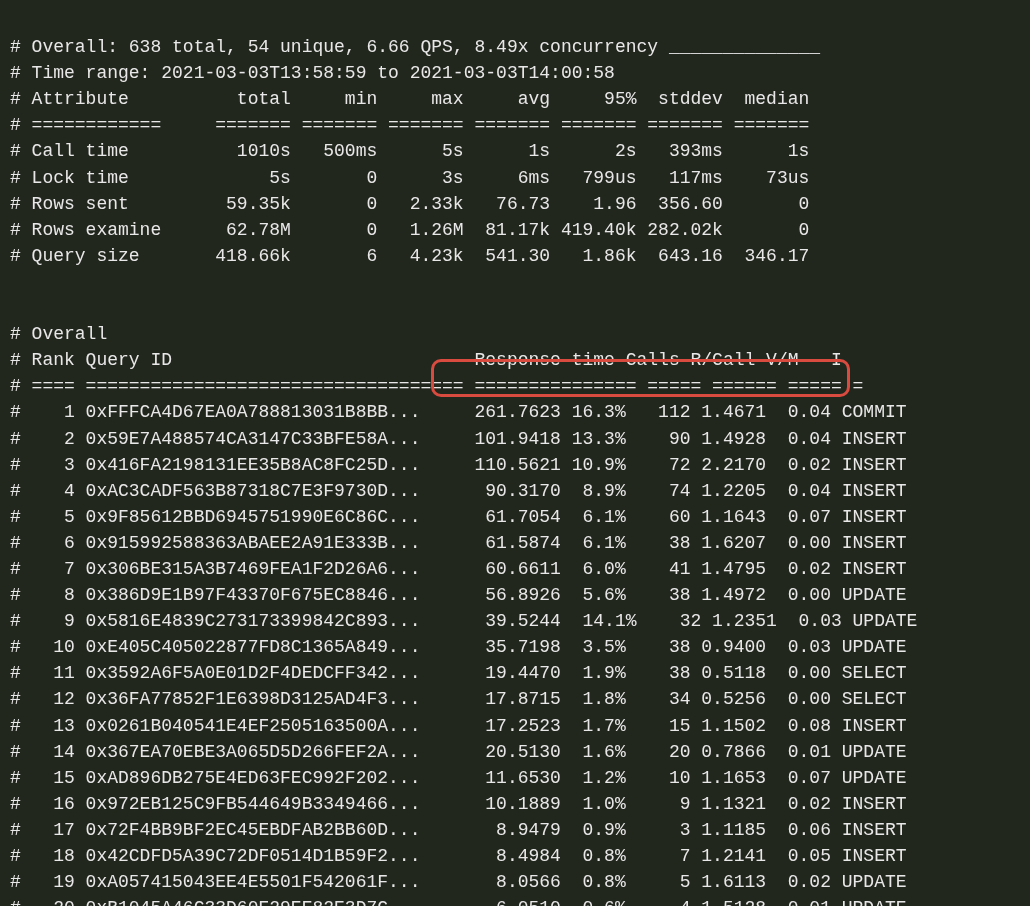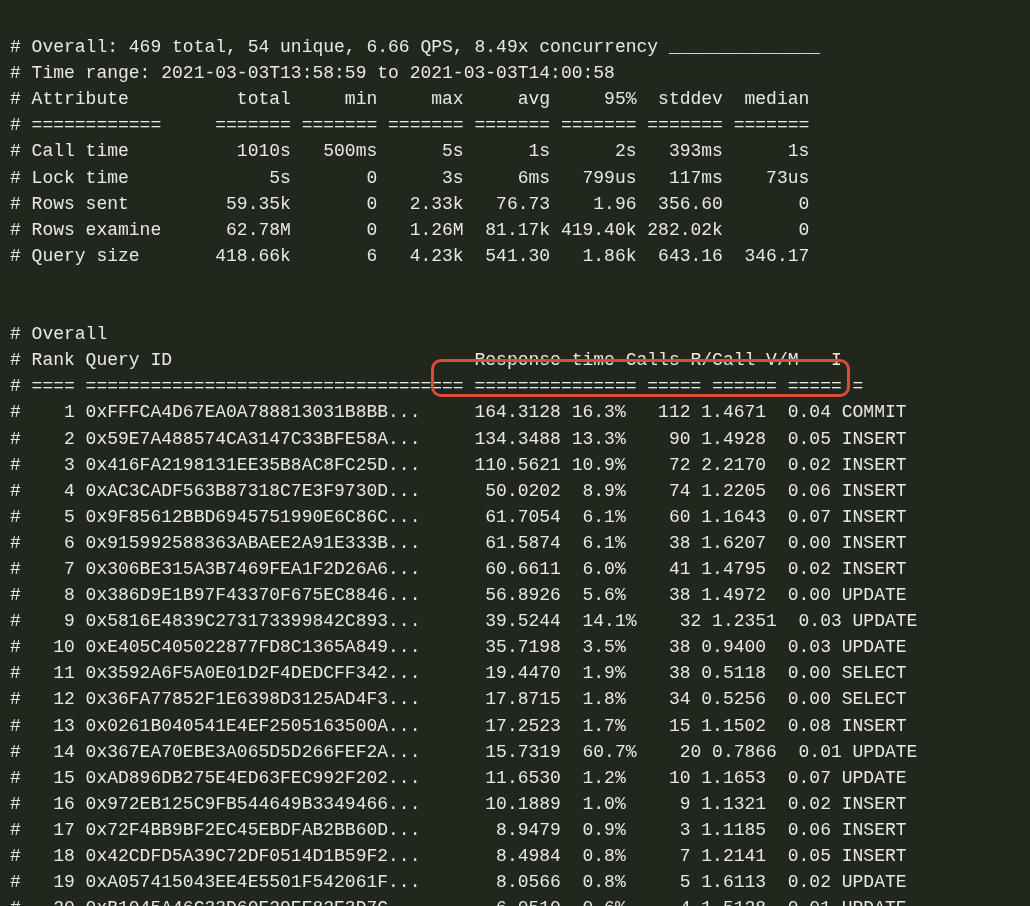--- a/index.html
+++ b/index.html
@@ -22,48 +22,48 @@
     position: absolute;
     border: 3px solid #d94a3f;
     border-radius: 10px;
     pointer-events: none;
   }
 </style>
 </head>
 <body>
 
 <div class="terminal">
-<span># Overall: 469 total, 54 unique, 6.66 QPS, 8.49x concurrency ______________</span>
+<span># Overall: 638 total, 54 unique, 6.66 QPS, 8.49x concurrency ______________</span>
 <span># Time range: 2021-03-03T13:58:59 to 2021-03-03T14:00:58</span>
 <span># Attribute          total     min     max     avg     95%  stddev  median</span>
 <span># ============     ======= ======= ======= ======= ======= ======= =======</span>
 <span># Call time          1010s   500ms      5s      1s      2s   393ms      1s</span>
 <span># Lock time             5s       0      3s     6ms   799us   117ms    73us</span>
 <span># Rows sent         59.35k       0   2.33k   76.73    1.96  356.60       0</span>
 <span># Rows examine      62.78M       0   1.26M  81.17k 419.40k 282.02k       0</span>
 <span># Query size       418.66k       6   4.23k  541.30   1.86k  643.16  346.17</span>
 
 <span></span>
 <span># Overall</span>
 <span># Rank Query ID                            Response time Calls R/Call V/M   I</span>
 <span># ==== =================================== =============== ===== ====== ===== =</span>
-<span>#    1 0xFFFCA4D67EA0A788813031B8BB...     164.3128 16.3%   112 1.4671  0.04 COMMIT</span>
-<span>#    2 0x59E7A488574CA3147C33BFE58A...     134.3488 13.3%    90 1.4928  0.05 INSERT</span>
+<span>#    1 0xFFFCA4D67EA0A788813031B8BB...     261.7623 16.3%   112 1.4671  0.04 COMMIT</span>
+<span>#    2 0x59E7A488574CA3147C33BFE58A...     101.9418 13.3%    90 1.4928  0.04 INSERT</span>
 <span>#    3 0x416FA2198131EE35B8AC8FC25D...     110.5621 10.9%    72 2.2170  0.02 INSERT</span>
-<span>#    4 0xAC3CADF563B87318C7E3F9730D...      50.0202  8.9%    74 1.2205  0.06 INSERT</span>
+<span>#    4 0xAC3CADF563B87318C7E3F9730D...      90.3170  8.9%    74 1.2205  0.04 INSERT</span>
 <span>#    5 0x9F85612BBD6945751990E6C86C...      61.7054  6.1%    60 1.1643  0.07 INSERT</span>
 <span>#    6 0x915992588363ABAEE2A91E333B...      61.5874  6.1%    38 1.6207  0.00 INSERT</span>
 <span>#    7 0x306BE315A3B7469FEA1F2D26A6...      60.6611  6.0%    41 1.4795  0.02 INSERT</span>
 <span>#    8 0x386D9E1B97F43370F675EC8846...      56.8926  5.6%    38 1.4972  0.00 UPDATE</span>
 <span>#    9 0x5816E4839C273173399842C893...      39.5244  14.1%    32 1.2351  0.03 UPDATE</span>
 <span>#   10 0xE405C405022877FD8C1365A849...      35.7198  3.5%    38 0.9400  0.03 UPDATE</span>
 <span>#   11 0x3592A6F5A0E01D2F4DEDCFF342...      19.4470  1.9%    38 0.5118  0.00 SELECT</span>
 <span>#   12 0x36FA77852F1E6398D3125AD4F3...      17.8715  1.8%    34 0.5256  0.00 SELECT</span>
 <span>#   13 0x0261B040541E4EF2505163500A...      17.2523  1.7%    15 1.1502  0.08 INSERT</span>
-<span>#   14 0x367EA70EBE3A065D5D266FEF2A...      15.7319  60.7%    20 0.7866  0.01 UPDATE</span>
+<span>#   14 0x367EA70EBE3A065D5D266FEF2A...      20.5130  1.6%    20 0.7866  0.01 UPDATE</span>
 <span>#   15 0xAD896DB275E4ED63FEC992F202...      11.6530  1.2%    10 1.1653  0.07 UPDATE</span>
 <span>#   16 0x972EB125C9FB544649B3349466...      10.1889  1.0%     9 1.1321  0.02 INSERT</span>
 <span>#   17 0x72F4BB9BF2EC45EBDFAB2BB60D...       8.9479  0.9%     3 1.1185  0.06 INSERT</span>
 <span>#   18 0x42CDFD5A39C72DF0514D1B59F2...       8.4984  0.8%     7 1.2141  0.05 INSERT</span>
 <span>#   19 0xA057415043EE4E5501F542061F...       8.0566  0.8%     5 1.6113  0.02 UPDATE</span>
 <span>#   20 0xB1045A46C33D60E29EE82E3D7C...       6.0510  0.6%     4 1.5128  0.01 UPDATE</span>
 
 <div class="highlight-box" style="top:359px;left:431px;width:413px;height:32px;"></div>
 </div>
 

